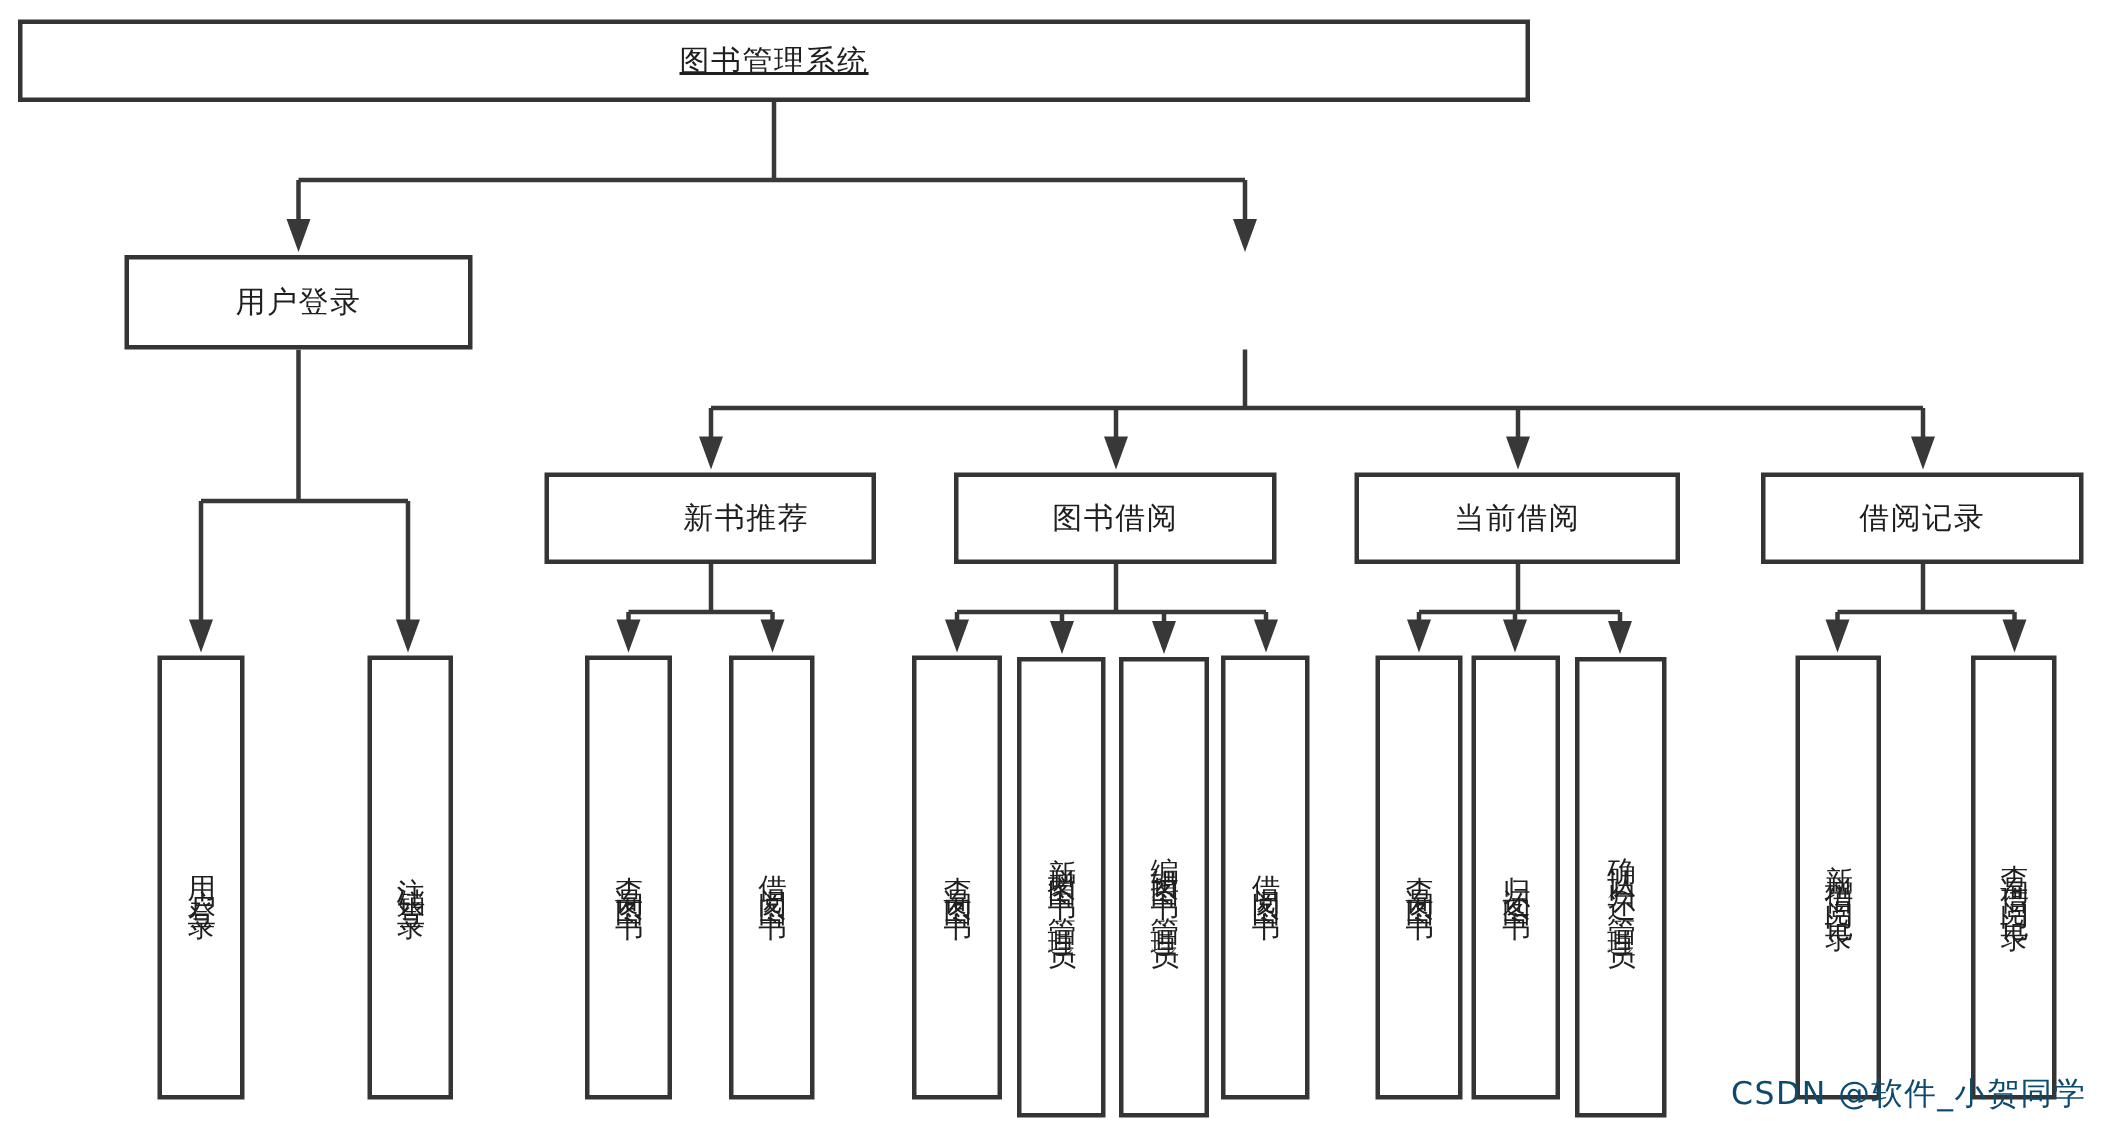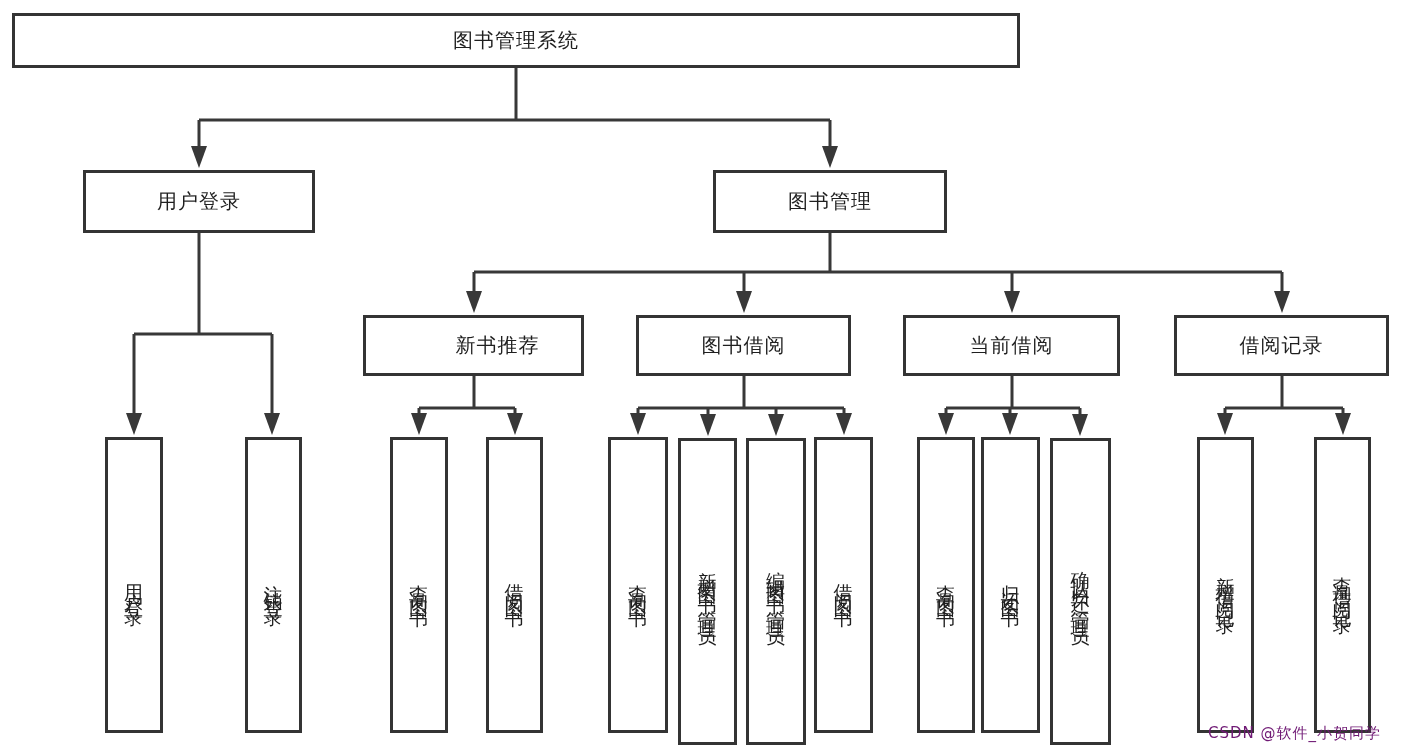--- a/index.html
+++ b/index.html
@@ -45,24 +45,24 @@
   }
   .vlabel {
     writing-mode: vertical-rl;
     font-size: 19px;
     letter-spacing: 8px;
     line-height: 1;
     white-space: nowrap;
   }
   .watermark {
     position: absolute;
-    right: 24px;
+    right: 14px;
     bottom: 4px;
-    font-size: 15px;
-    color: #701a75;
+    font-size: 21px;
+    color: #0c4a6e;
     letter-spacing: 1px;
     z-index: 3;
     white-space: nowrap;
   }
 </style>
 </head>
 <body>
 
 <div id="stage">
 
@@ -109,24 +109,23 @@
       <polygon points="1072,414 1088,414 1080,436"></polygon>
     </g>
 
     <g>
       <path d="M1282 376 V408 M1225 408 H1343 M1225 408 V414 M1343 408 V414"></path>
       <polygon points="1217,413 1233,413 1225,435"></polygon>
       <polygon points="1335,413 1351,413 1343,435"></polygon>
     </g>
   </svg>
 
-  <div class="hbox" style="left:12px; top:13px; width:1008px; height:55px;">图书管理系统</div>
+  <div class="hbox" style="left:12px; top:13px; width:1008px; height:55px;text-decoration:underline;">图书管理系统</div>
 
   <div class="hbox" style="left:83px; top:170px; width:232px; height:63px;">用户登录</div>
-  <div class="hbox" style="left:713px; top:170px; width:234px; height:63px;">图书管理</div>
 
   <div class="hbox" style="left:363px; top:315px; width:221px; height:61px;padding-left:48px;">新书推荐</div>
   <div class="hbox" style="left:636px; top:315px; width:215px; height:61px;">图书借阅</div>
   <div class="hbox" style="left:903px; top:315px; width:217px; height:61px;">当前借阅</div>
   <div class="hbox" style="left:1174px; top:315px; width:215px; height:61px;">借阅记录</div>
 
   <div class="vbox" style="left:105px; top:437px; width:58px; height:296px;">
     <span class="vlabel">用户登录</span>
   </div>
   <div class="vbox" style="left:245px; top:437px; width:57px; height:296px;">

